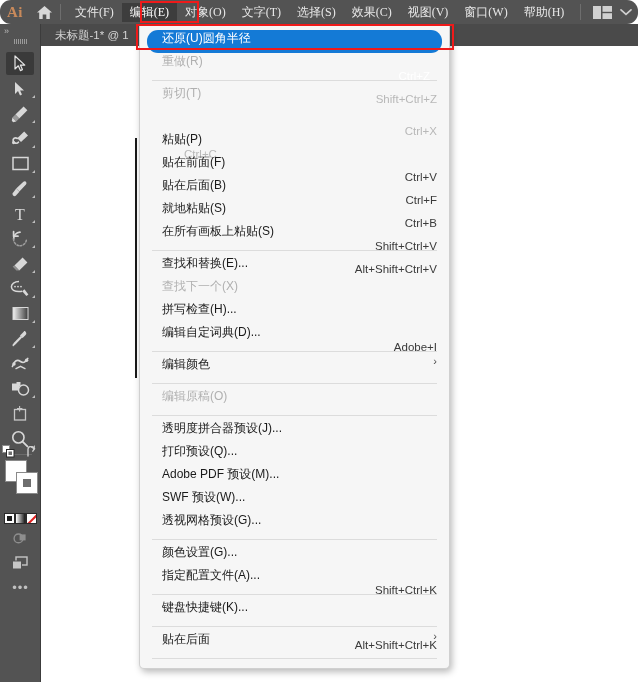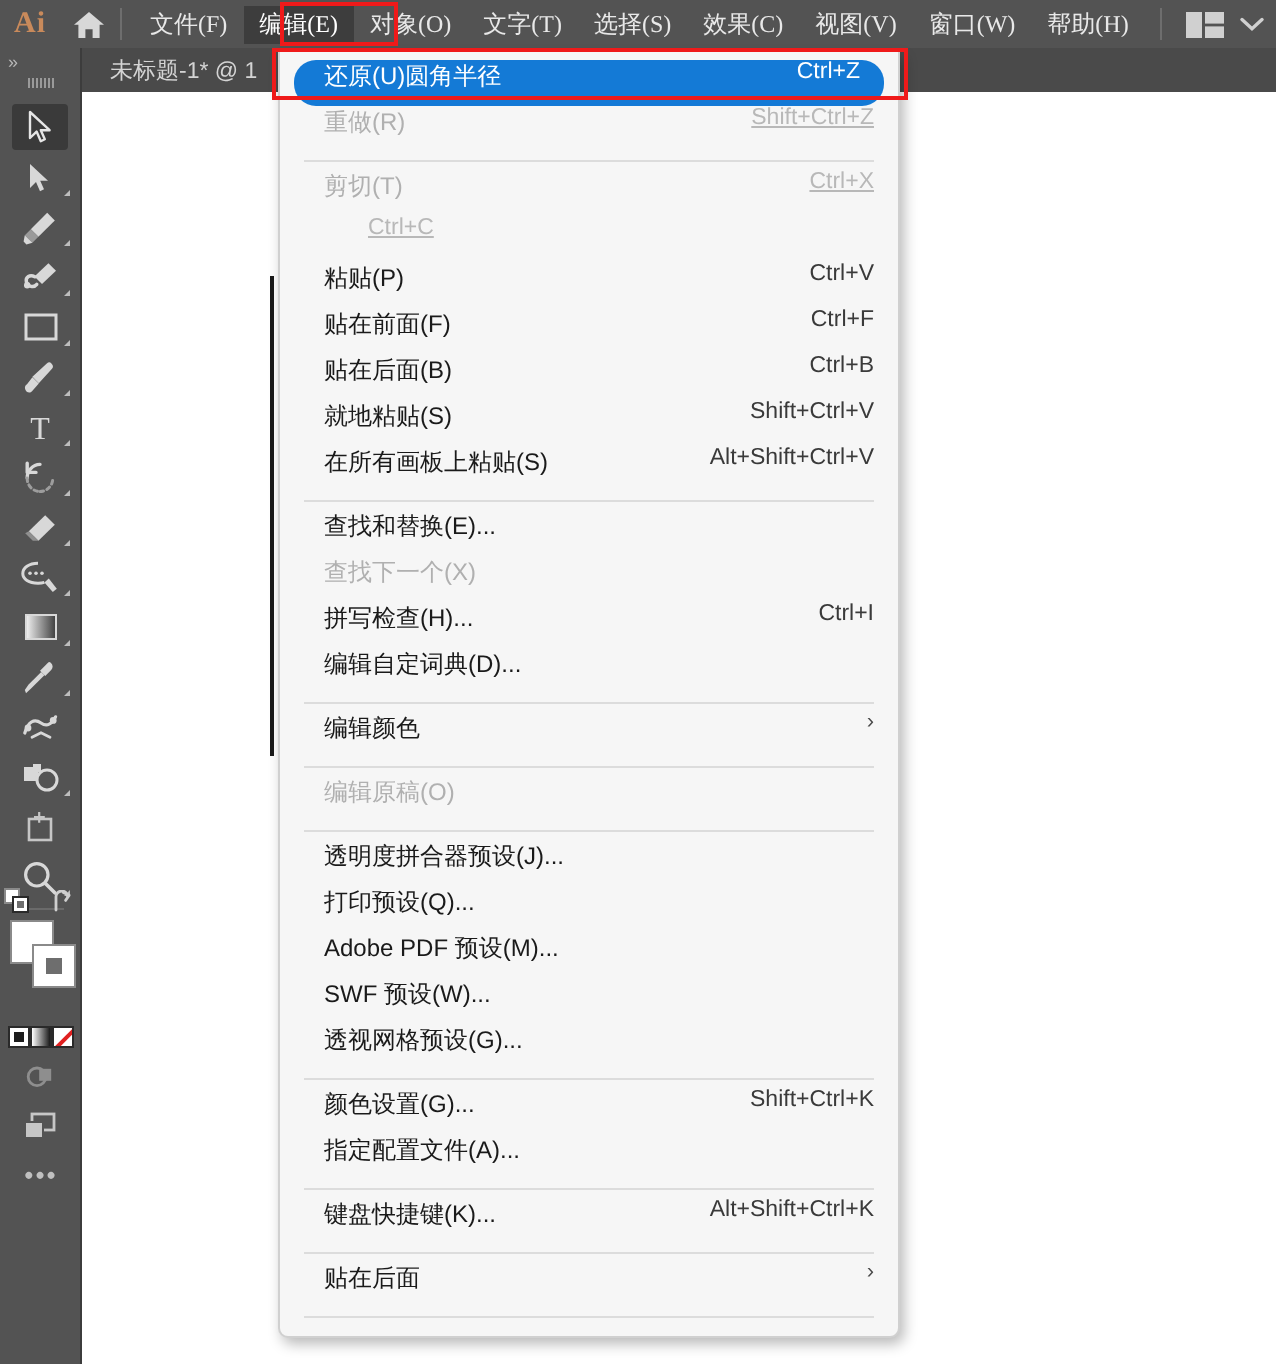--- a/index.html
+++ b/index.html
@@ -23,20 +23,21 @@
 
   
   .menubar {
     position: absolute;
     left: 0; top: 0;
     width: 638px; height: 24px;
     background: #535353;
     display: flex;
     align-items: center;
     box-sizing: border-box;
+    border-radius: 11px;
   }
   .ai-logo {
     width: 30px;
     text-align: center;
     color: #c98a5b;
     font-size: 15px;
     font-weight: bold;
     letter-spacing: 0.5px;
     font-family: "Liberation Serif", serif;
     line-height: 24px;
@@ -295,29 +296,30 @@
     color: #1a1a1a;
     white-space: nowrap;
     box-sizing: border-box;
   }
   .mi .label { flex: 1 1 auto; }
   .mi .accel {
     flex: 0 0 auto;
     color: #3a3a3a;
     margin-left: 22px;
     font-size: 11.5px;
+    margin-top: 40px;
   }
   .mi .submark {
     flex: 0 0 auto;
     color: #4a4a4a;
     font-size: 11px;
     line-height: 1;
   }
   .mi.disabled { color: #b0b0b0; }
-  .mi.disabled .accel { color: #b8b8b8; text-decoration: underline; }
+  .mi.disabled .accel { color: #b8b8b8; }
   .mi.highlight {
     background: #147ad6;
     color: #ffffff;
     border-radius: 11px;
     margin: 0 7px;
     padding-left: 15px;
     padding-right: 12px;
     width: calc(100% - 14px);
   }
   .mi.highlight .accel { color: #ffffff; }
@@ -648,21 +650,21 @@
       </div>
       <div class="mi-sep"></div>
       <div class="mi">
         <span class="label">查找和替换(E)...</span>
       </div>
       <div class="mi disabled">
         <span class="label">查找下一个(X)</span>
       </div>
       <div class="mi">
         <span class="label">拼写检查(H)...</span>
-        <span class="accel">Ctrl+I</span>
+        <span class="accel">Adobe+I</span>
       </div>
       <div class="mi">
         <span class="label">编辑自定词典(D)...</span>
       </div>
       <div class="mi-sep"></div>
       <div class="mi">
         <span class="label">编辑颜色</span>
         <span class="submark">›</span>
       </div>
       <div class="mi-sep"></div>

